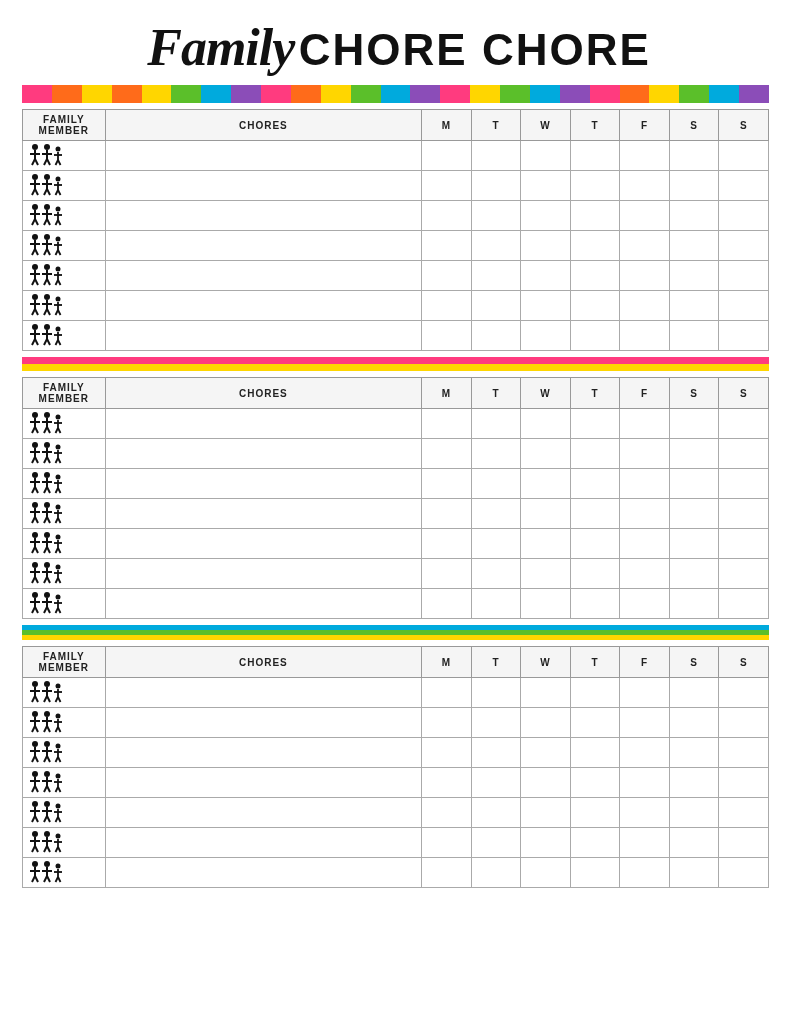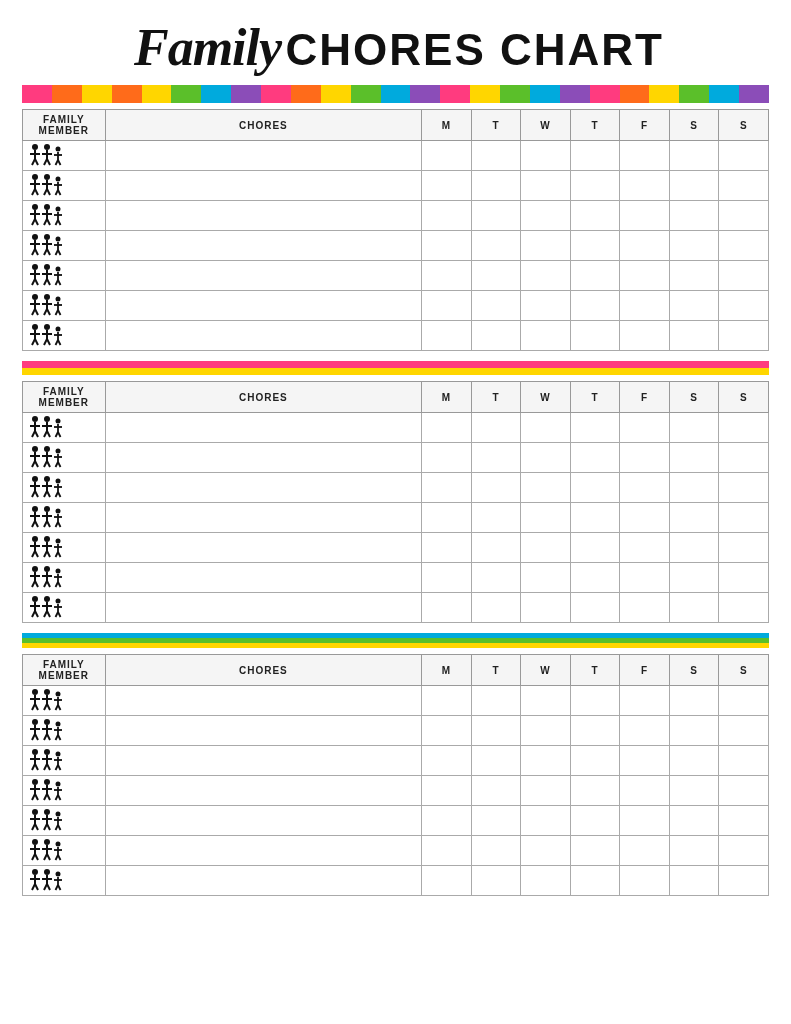--- a/index.html
+++ b/index.html
@@ -42,21 +42,21 @@
       border-radius: 1px;
     }
     .rainbow-bar .rb-cell {
       flex: 1;
     }
 
     
     .chore-table {
       width: 100%;
       border-collapse: collapse;
-      margin-bottom: 10px;
+      margin-bottom: 2px;
     }
     .chore-table th {
       font-size: 10px;
       font-weight: 700;
       letter-spacing: 1px;
       text-transform: uppercase;
       color: #222;
       border: 1.2px solid #999;
       padding: 4px 2px;
       text-align: center;
@@ -109,21 +109,21 @@
       display: flex;
       flex-direction: column;
       margin: 6px 0;
     }
   </style>
 </head>
 <body>
 
 <div class="title-area">
   <span class="title-family">Family</span>
-  <span class="title-chore-chart"> <span>CHORES CHART</span></span>
+  <span class="title-chore-chart"> <span>CHORE CHORE</span></span>
 </div>
 
 <div class="rainbow-bar" id="rainbow-top">
     <div class="rb-cell" style="background: rgb(255, 59, 127);"></div>
     <div class="rb-cell" style="background: rgb(255, 107, 26);"></div>
     <div class="rb-cell" style="background: rgb(255, 214, 0);"></div>
     <div class="rb-cell" style="background: rgb(255, 107, 26);"></div>
     <div class="rb-cell" style="background: rgb(255, 214, 0);"></div>
     <div class="rb-cell" style="background: rgb(91, 191, 42);"></div>
     <div class="rb-cell" style="background: rgb(0, 170, 221);"></div>

